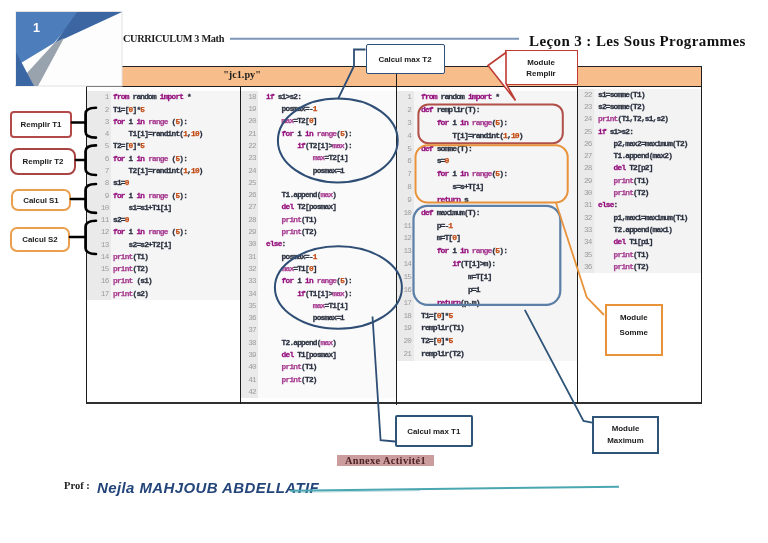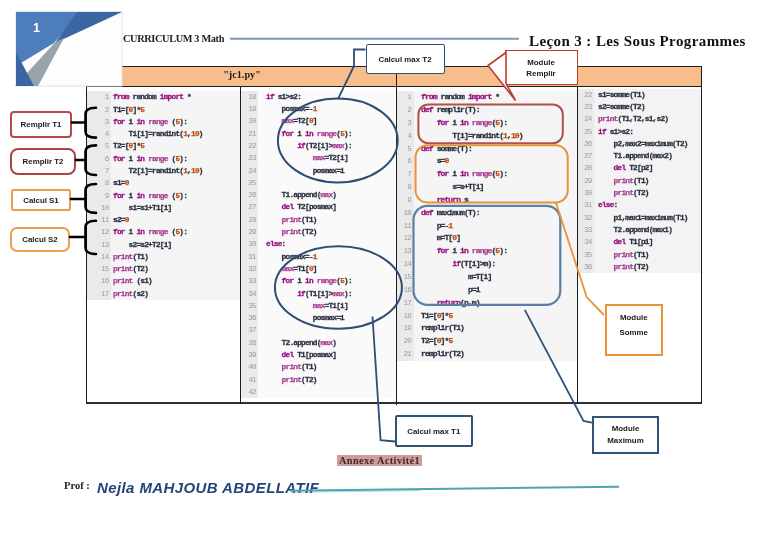--- a/index.html
+++ b/index.html
@@ -199,29 +199,29 @@
     <i class="b">print</i>(T2)
 <b class="k">else</b>:
     p1,max1=maximum(T1)
     T2.append(max1)
     <b class="k">del</b> T1[p1]
     <i class="b">print</i>(T1)
     <i class="b">print</i>(T2)</pre>
 
 <div class="box" style="left:10px;top:111px;width:62px;height:27px;border:2px solid #b24b47;border-radius:4px">Remplir T1</div>
 <div class="box" style="left:10px;top:147.5px;width:66px;height:27px;border:2px solid #a84442;border-radius:8px">Remplir T2</div>
-<div class="box" style="left:11px;top:189px;width:60px;height:22px;border:2px solid #ea9f4f;border-radius:2px">Calcul S1</div>
+<div class="box" style="left:11px;top:189px;width:60px;height:22px;border:2px solid #ea9f4f;border-radius:7px">Calcul S1</div>
 <div class="box" style="left:10px;top:227px;width:60px;height:25px;border:2px solid #ea9f4f;border-radius:7px">Calcul S2</div>
 <div class="box" style="left:365.5px;top:44px;width:79px;height:30px;border:1.8px solid #30507a;border-radius:2px">Calcul max T2</div>
 <div class="box" style="left:504.5px;top:50px;width:73px;height:35px;border:1.8px solid #be3b34;line-height:11px">Module<br>Remplir</div>
 <div class="box" style="left:604.5px;top:304px;width:58.5px;height:51.5px;border:2px solid #e8923a;line-height:15px;align-items:flex-start;padding-top:4px">Module<br>Somme</div>
 <div class="box" style="left:592px;top:415.5px;width:67px;height:38px;border:2px solid #2e5477;line-height:12px">Module<br>Maximum</div>
 <div class="box" style="left:395px;top:415px;width:77.5px;height:32px;border:2px solid #2e5477;border-radius:2px">Calcul max T1</div>
 
-<div class="abs serif" style="left:337px;top:455.3px;font-size:10.3px;letter-spacing:0.4px;font-weight:bold;color:#4d2424;background:#cc9d9d;padding:0 2px">Annexe Activité1</div>
+<div class="abs serif" style="left:337px;top:455.3px;font-size:10.3px;letter-spacing:0.4px;font-weight:bold;color:#4d2424;background:#cc9d9d;padding:0 8px">Annexe Activité1</div>
 <div class="abs serif" style="left:64px;top:480px;font-size:10.5px;font-weight:bold;color:#1b1b1b">Prof&nbsp;:</div>
 <div class="abs" style="left:97px;top:478.5px;font-size:15px;font-weight:bold;font-style:italic;color:#24457a;letter-spacing:0.4px">Nejla MAHJOUB ABDELLATIF</div>
 
 <svg class="ov" width="768" height="543" viewBox="0 0 768 543">
  <line x1="230" y1="38.7" x2="519" y2="38.7" stroke="#7b96b8" stroke-width="1.9"></line>
  <g stroke="#000" stroke-width="2.6" fill="none" stroke-linecap="round">
   <path d="M96,107.8 Q85.5,107.8 85.5,114 L85.5,131.5 Q85.5,137.6 96,137.6"></path>
   <path d="M96,145.4 Q85.5,145.4 85.5,151.5 L85.5,169 Q85.5,175 96,175"></path>
   <path d="M96,184 Q85.5,184 85.5,190 L85.5,207 Q85.5,212.9 96,212.9"></path>
   <path d="M96,220.7 Q85.5,220.7 85.5,227 L85.5,248 Q85.5,254 96,254"></path>

